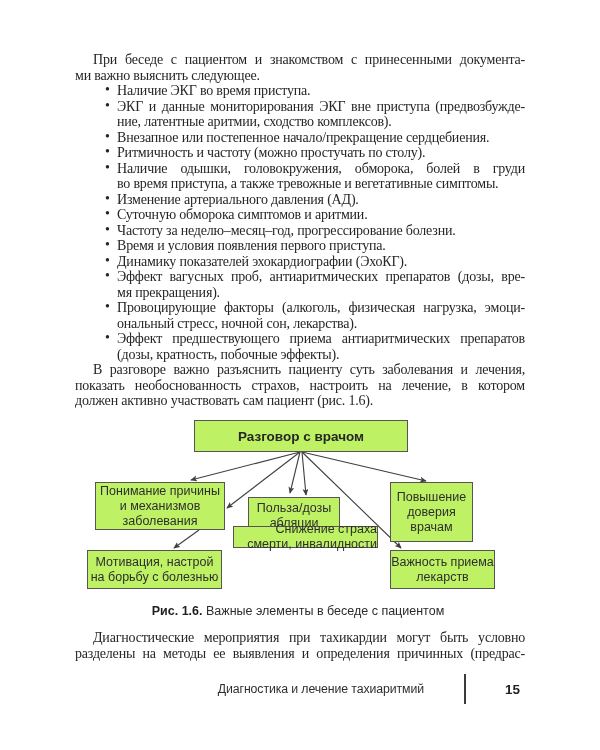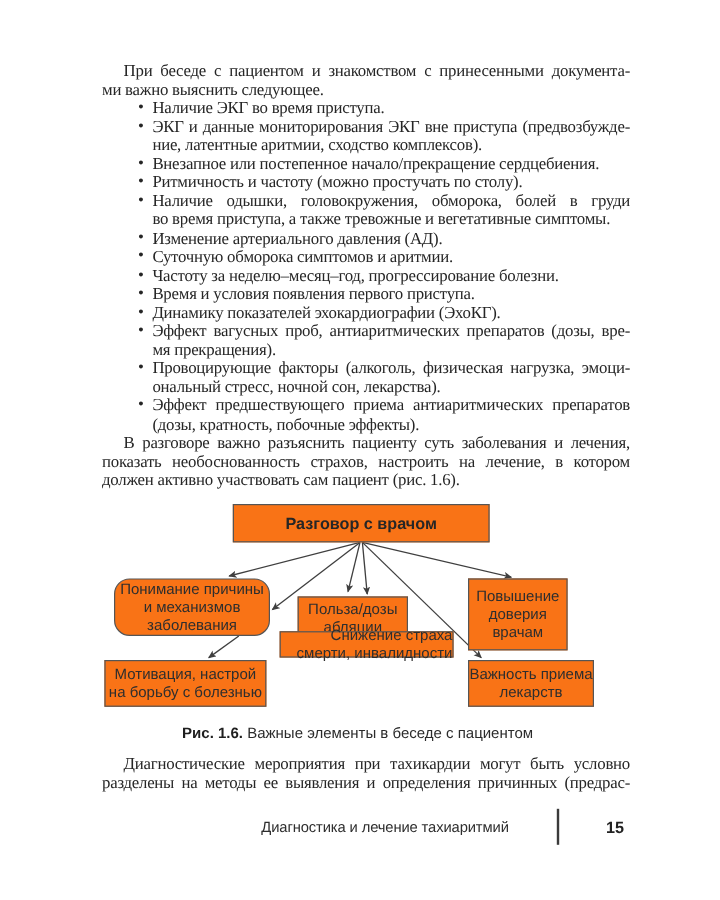--- a/index.html
+++ b/index.html
@@ -8,30 +8,30 @@
     font-family:"Liberation Serif",serif;color:#262626;
   }
   
   .tcol{
     position:absolute;left:75px;width:450px;
     font-family:"Liberation Serif",serif;
     font-size:14px;line-height:15.5px;letter-spacing:-0.2px;color:#262626;
   }
   #textblock1{top:52px;}
   #textblock2{top:630px;}
-  .ln{position:relative;white-space:normal;margin-left:10px;}
+  .ln{position:relative;white-space:normal;}
   .ln.j{text-align:justify;text-align-last:justify;}
   .ind-para{padding-left:18px;}
   .ind-bullet,.ind-cont{padding-left:42px;}
   .mk{position:absolute;left:30px;top:-1px;letter-spacing:0;}
   
   #figure{position:absolute;left:0;top:0;width:600px;height:750px;pointer-events:none;}
   #fig-svg{position:absolute;left:0;top:0;z-index:1;}
   .fig-node{
-    position:absolute;z-index:2;background:#f97316;border:1.4px solid #555555;box-sizing:border-box;
+    position:absolute;z-index:2;background:#bef264;border:1.4px solid #555555;box-sizing:border-box;
     display:flex;flex-direction:column;justify-content:center;align-items:center;text-align:center;
     font-family:"Liberation Sans",sans-serif;font-size:12.5px;line-height:15px;color:#2e2e2e;
   }
   .fig-node.bold{font-weight:bold;font-size:13.5px;color:#262626;}
   .fig-caption{
     position:absolute;top:604px;left:0;width:596px;text-align:center;
     font-family:"Liberation Sans",sans-serif;font-size:12.5px;line-height:15px;color:#2b2b2b;
   }
   .cap-bold{font-weight:bold;color:#1f1f1f;}
   
@@ -91,21 +91,21 @@
           <line x1="302" y1="452" x2="426" y2="481" stroke="#3f3f3f" stroke-width="1.1" marker-end="url(#ah)"></line>
           <line x1="302" y1="452" x2="401" y2="548" stroke="#3f3f3f" stroke-width="1.1" marker-end="url(#ah)"></line>
           <line x1="199" y1="530" x2="174" y2="548" stroke="#3f3f3f" stroke-width="1.1" marker-end="url(#ah)"></line>
           <line x1="311" y1="534" x2="314" y2="548" stroke="#3f3f3f" stroke-width="1.1" marker-end="url(#ah)"></line>
         </g>
     </svg>
     <div id="node-mount">
         <div class="fig-node bold" style="left: 194px; top: 420px; width: 214px; height: 32px;">
           <div>Разговор с врачом</div>
         </div>
-        <div class="fig-node" style="left: 95px; top: 482px; width: 130px; height: 48px; border-radius: 13px;">
+        <div class="fig-node" style="left: 95px; top: 482px; width: 130px; height: 48px;">
           <div>Понимание причины</div>
           <div>и механизмов</div>
           <div>заболевания</div>
         </div>
         <div class="fig-node" style="left: 248px; top: 497px; width: 92px; height: 37px;">
           <div>Польза/дозы</div>
           <div>абляции</div>
         </div>
         <div class="fig-node" style="left: 390px; top: 482px; width: 83px; height: 60px;">
           <div>Повышение</div>

